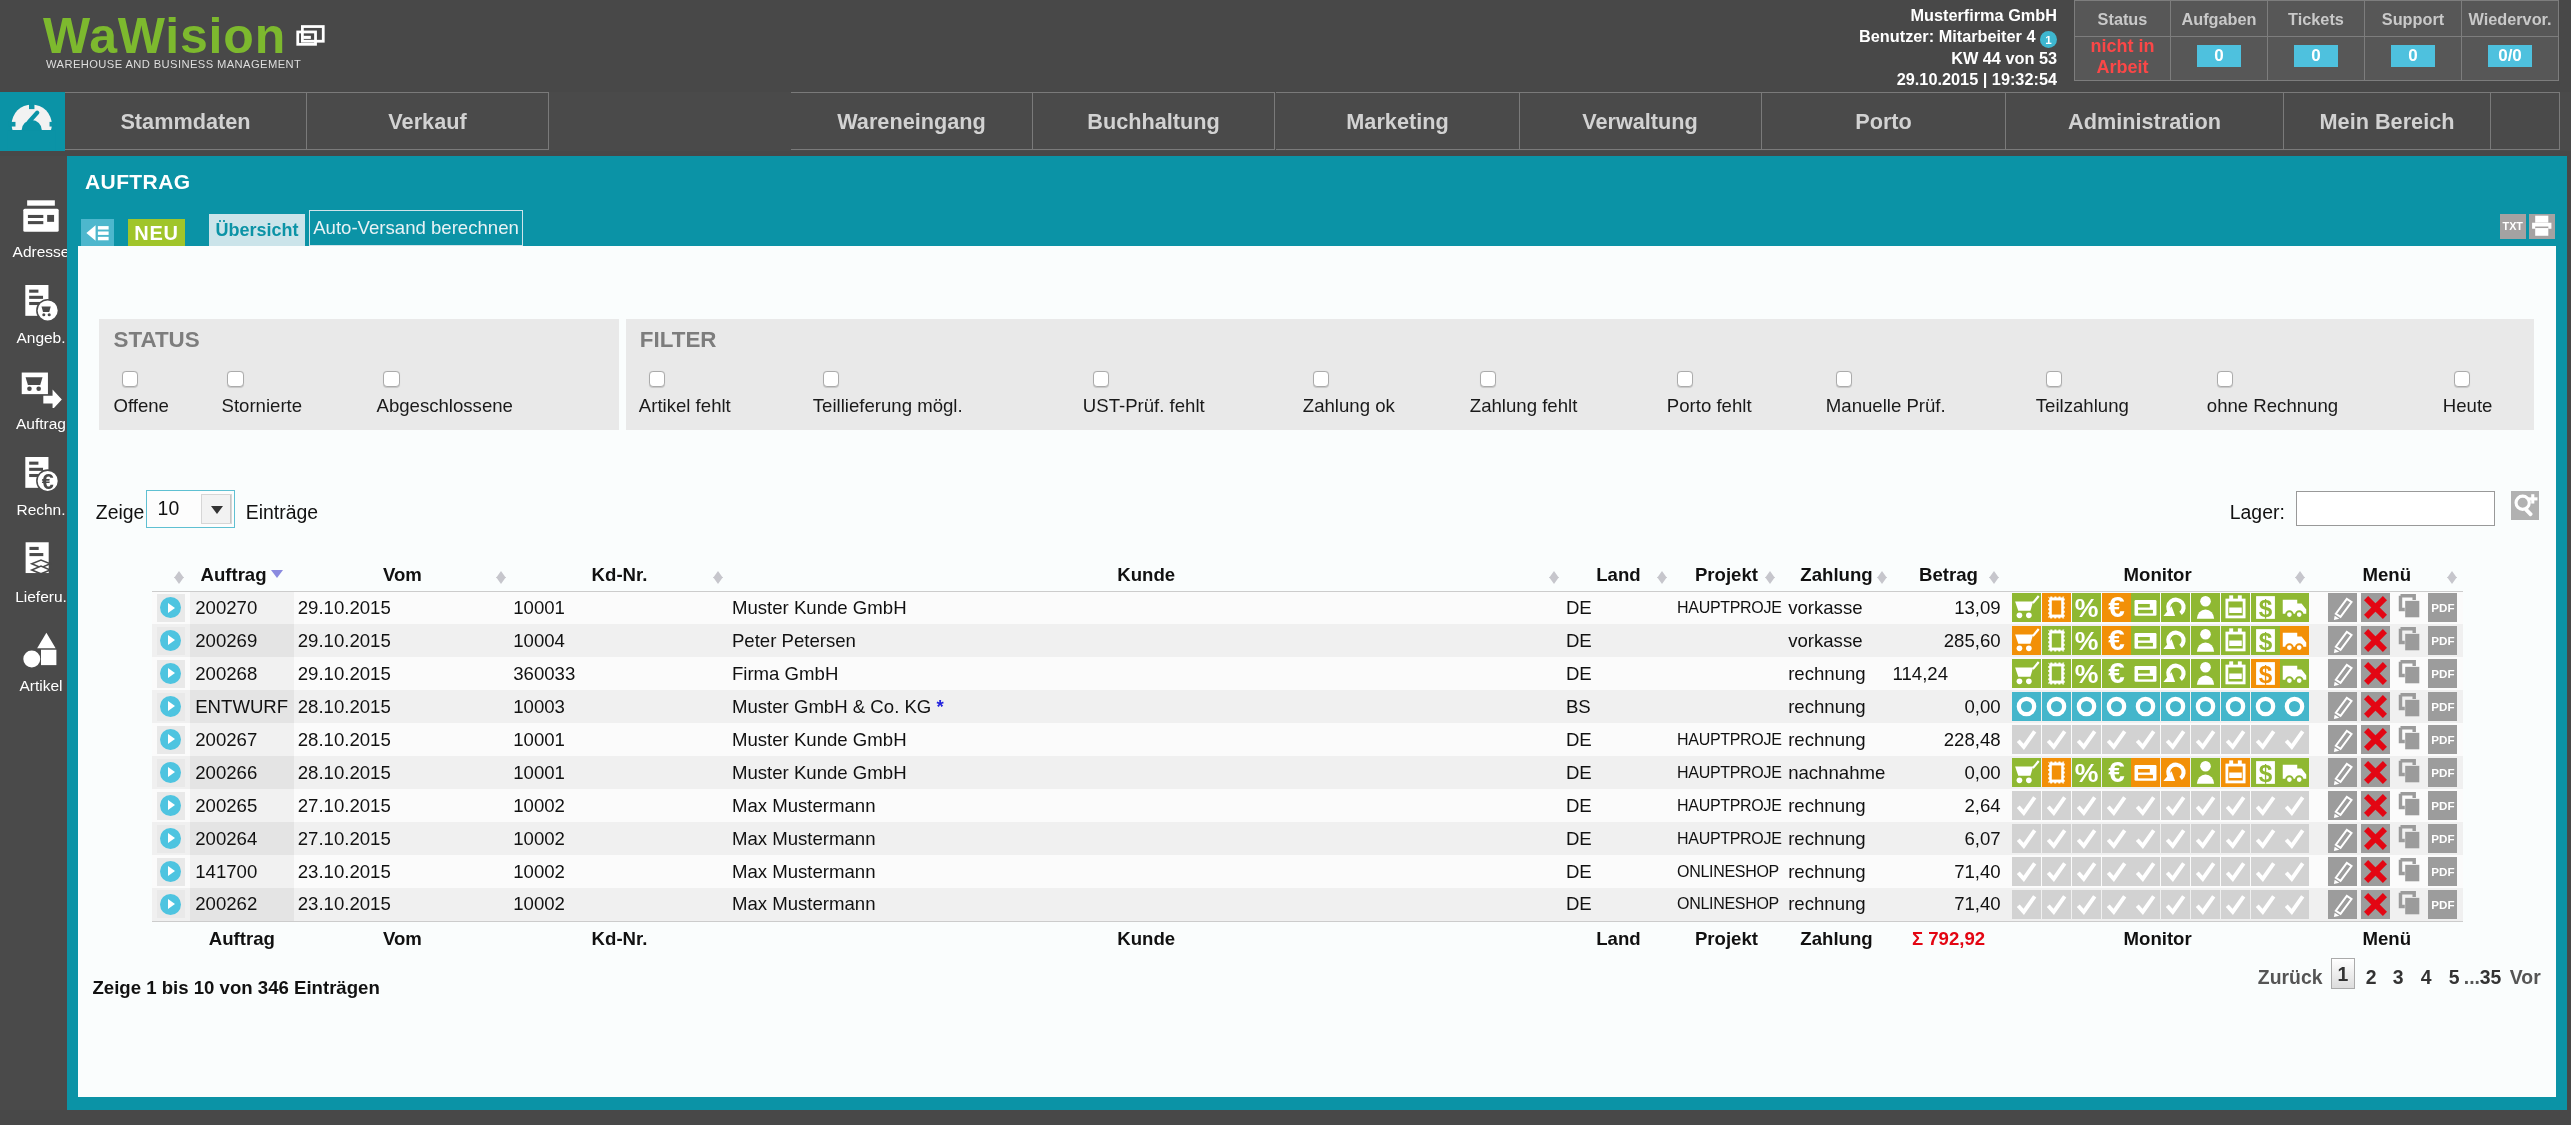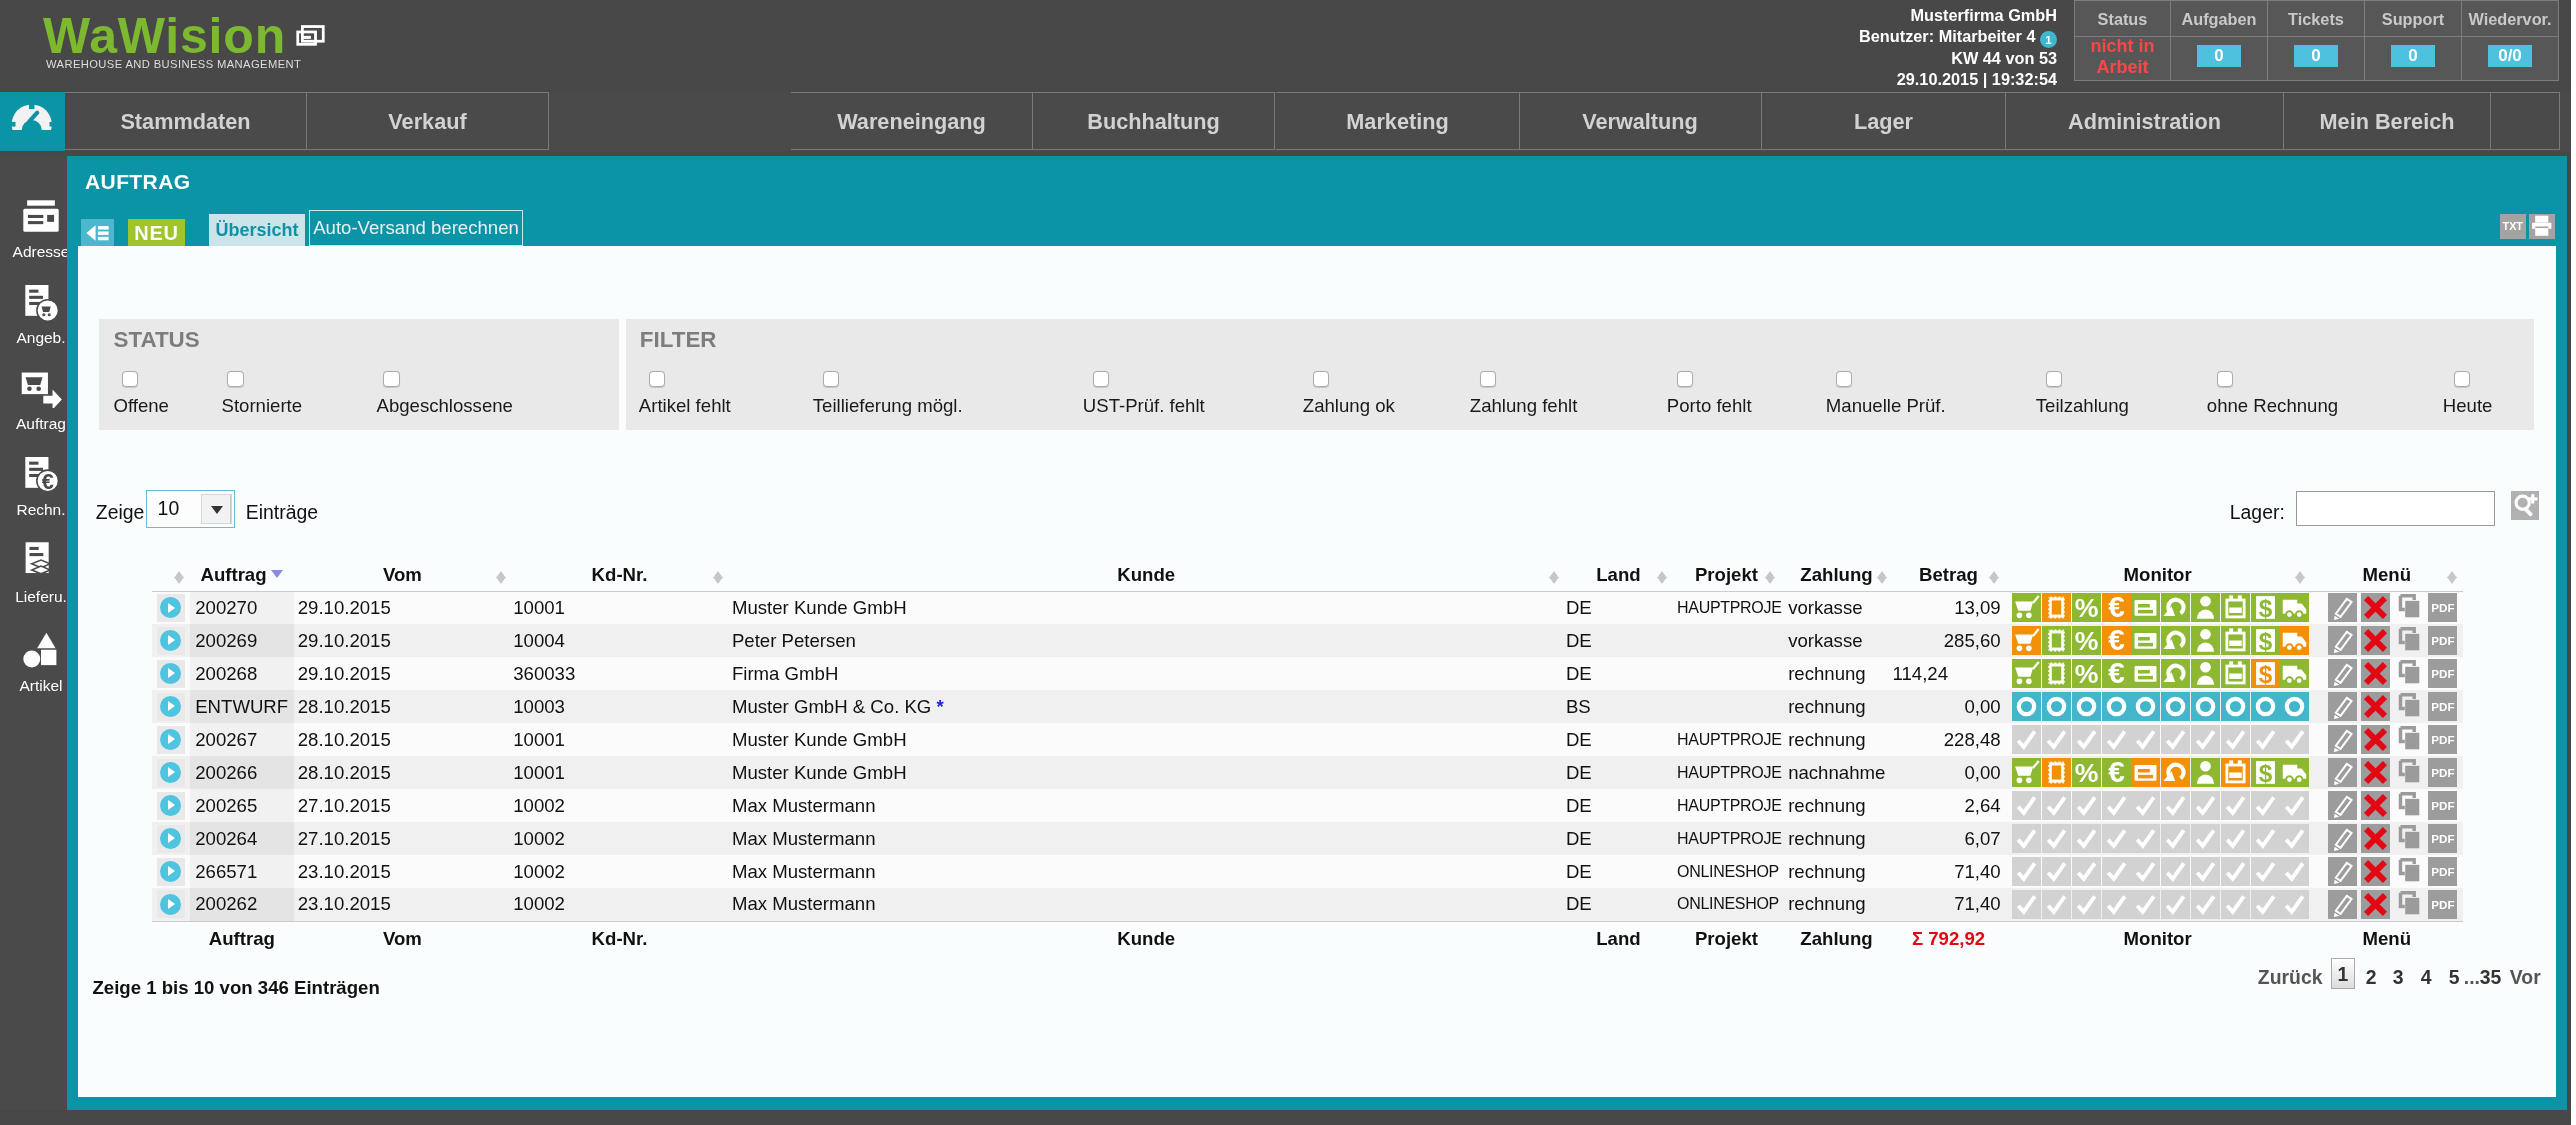--- a/index.html
+++ b/index.html
@@ -130,21 +130,21 @@
               <rect x="64" y="38.5" width="9" height="6" fill="#0b93a6"></rect>
               <rect x="40.5" y="22" width="5.5" height="21" rx="2.7" fill="#0b93a6" transform="rotate(42 43.2 32)"></rect>
             </g>
           </svg></div>
     <div class="navcell" style="left:65px; width:242px;">Stammdaten</div>
     <div class="navcell" style="left:307px; width:242px;">Verkauf</div>
     <div class="navcell" style="left:791px; width:242px;">Wareneingang</div>
     <div class="navcell" style="left:1033px; width:242px;">Buchhaltung</div>
     <div class="navcell" style="left:1276px; width:244px;">Marketing</div>
     <div class="navcell" style="left:1519px; width:243px;">Verwaltung</div>
-    <div class="navcell" style="left:1762px; width:244px;">Lager</div>
+    <div class="navcell" style="left:1762px; width:244px;">Porto</div>
     <div class="navcell" style="left:2006px; width:278px;">Administration</div>
     <div class="navcell" style="left:2284px; width:207px;">Mein Bereich</div>
     <div class="navcell" style="left:2491px; width:69px;"></div>
   </div>
   <div id="sidebar">
     <div class="sbitem" style="top:44px;">
       <svg width="40" height="36" viewBox="0 0 52 46">
             <g fill="#fff">
               <rect x="8" y="0" width="36" height="7"></rect>
               <rect x="3" y="11" width="46" height="30" rx="2"></rect>
@@ -728,21 +728,21 @@
                         <rect x="14.8" y="1.5" width="7.4" height="34" transform="rotate(45 18.5 18.5)"></rect>
                         <rect x="14.8" y="1.5" width="7.4" height="34" transform="rotate(-45 18.5 18.5)"></rect>
                       </g>
                     </svg></span><span class="mtile"><svg width="29" height="29" viewBox="0 0 37 37">
                       <path d="M7 3.5 h17.5 v5.5 M7 3.5 v17.5 h5.5" fill="none" stroke="#9b9b9b" stroke-width="4.4"></path>
                       <rect x="13" y="10" width="18" height="21" fill="#9b9b9b"></rect>
                     </svg></span><span class="mtile mgray"><span style="position:absolute;left:0;top:0;width:29px;height:29px;color:#fff;font-size:11.6px;font-weight:bold;text-align:center;line-height:29px;">PDF</span></span></td>
               </tr>
               <tr>
                 <td style="text-align:center;"><span class="pbox"><span class="play"></span></span></td>
-                <td class="s1" style="padding-left:5.4px;">266571</td>
+                <td class="s1" style="padding-left:5.4px;">141700</td>
                 <td style="padding-left:3.9px;">23.10.2015</td>
                 <td style="padding-left:2.3px;">10002</td>
                 <td style="padding-left:3.9px;">Max Mustermann</td>
                 <td style="padding-left:1.5px;">DE</td>
                 <td style="padding-left:4.6px;font-size:16px;letter-spacing:-0.3px;">ONLINESHOP</td>
                 <td style="padding-left:7.7px;">rechnung</td>
                 <td style="text-align:right;padding-right:3.9px;">71,40</td>
                 <td style="padding-left:7.7px;white-space:nowrap;"><span class="tile" style="background:#d2d2d2"><svg width="29" height="29" viewBox="0 0 37 37">
                       <path d="M8 20 L15 28 L29 8" fill="none" stroke="#fff" stroke-width="5"></path>
                     </svg></span><span class="tile" style="background:#d2d2d2"><svg width="29" height="29" viewBox="0 0 37 37">

